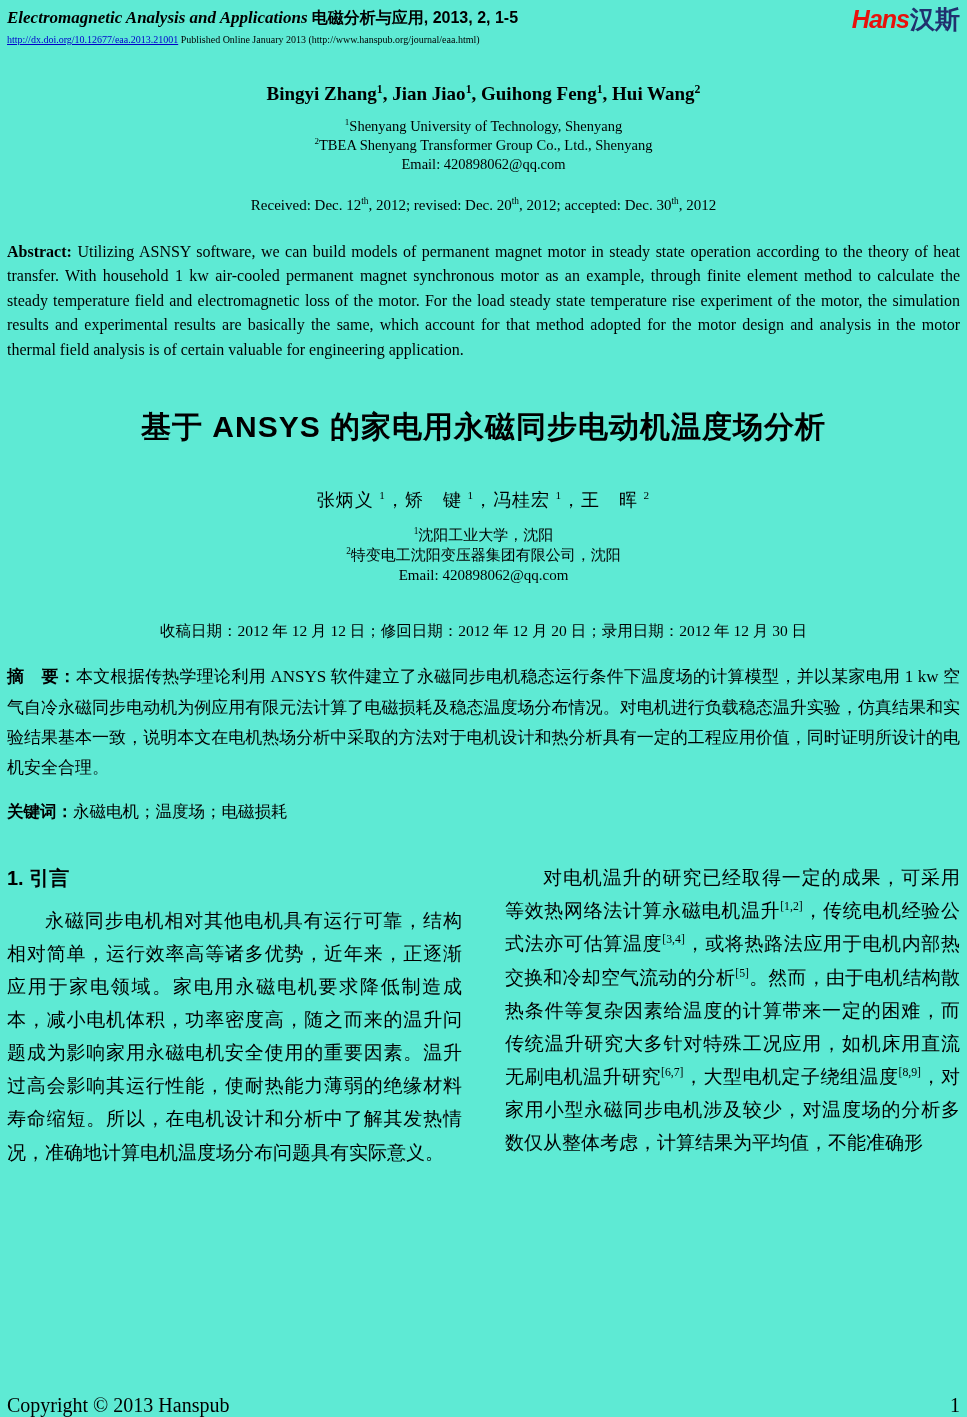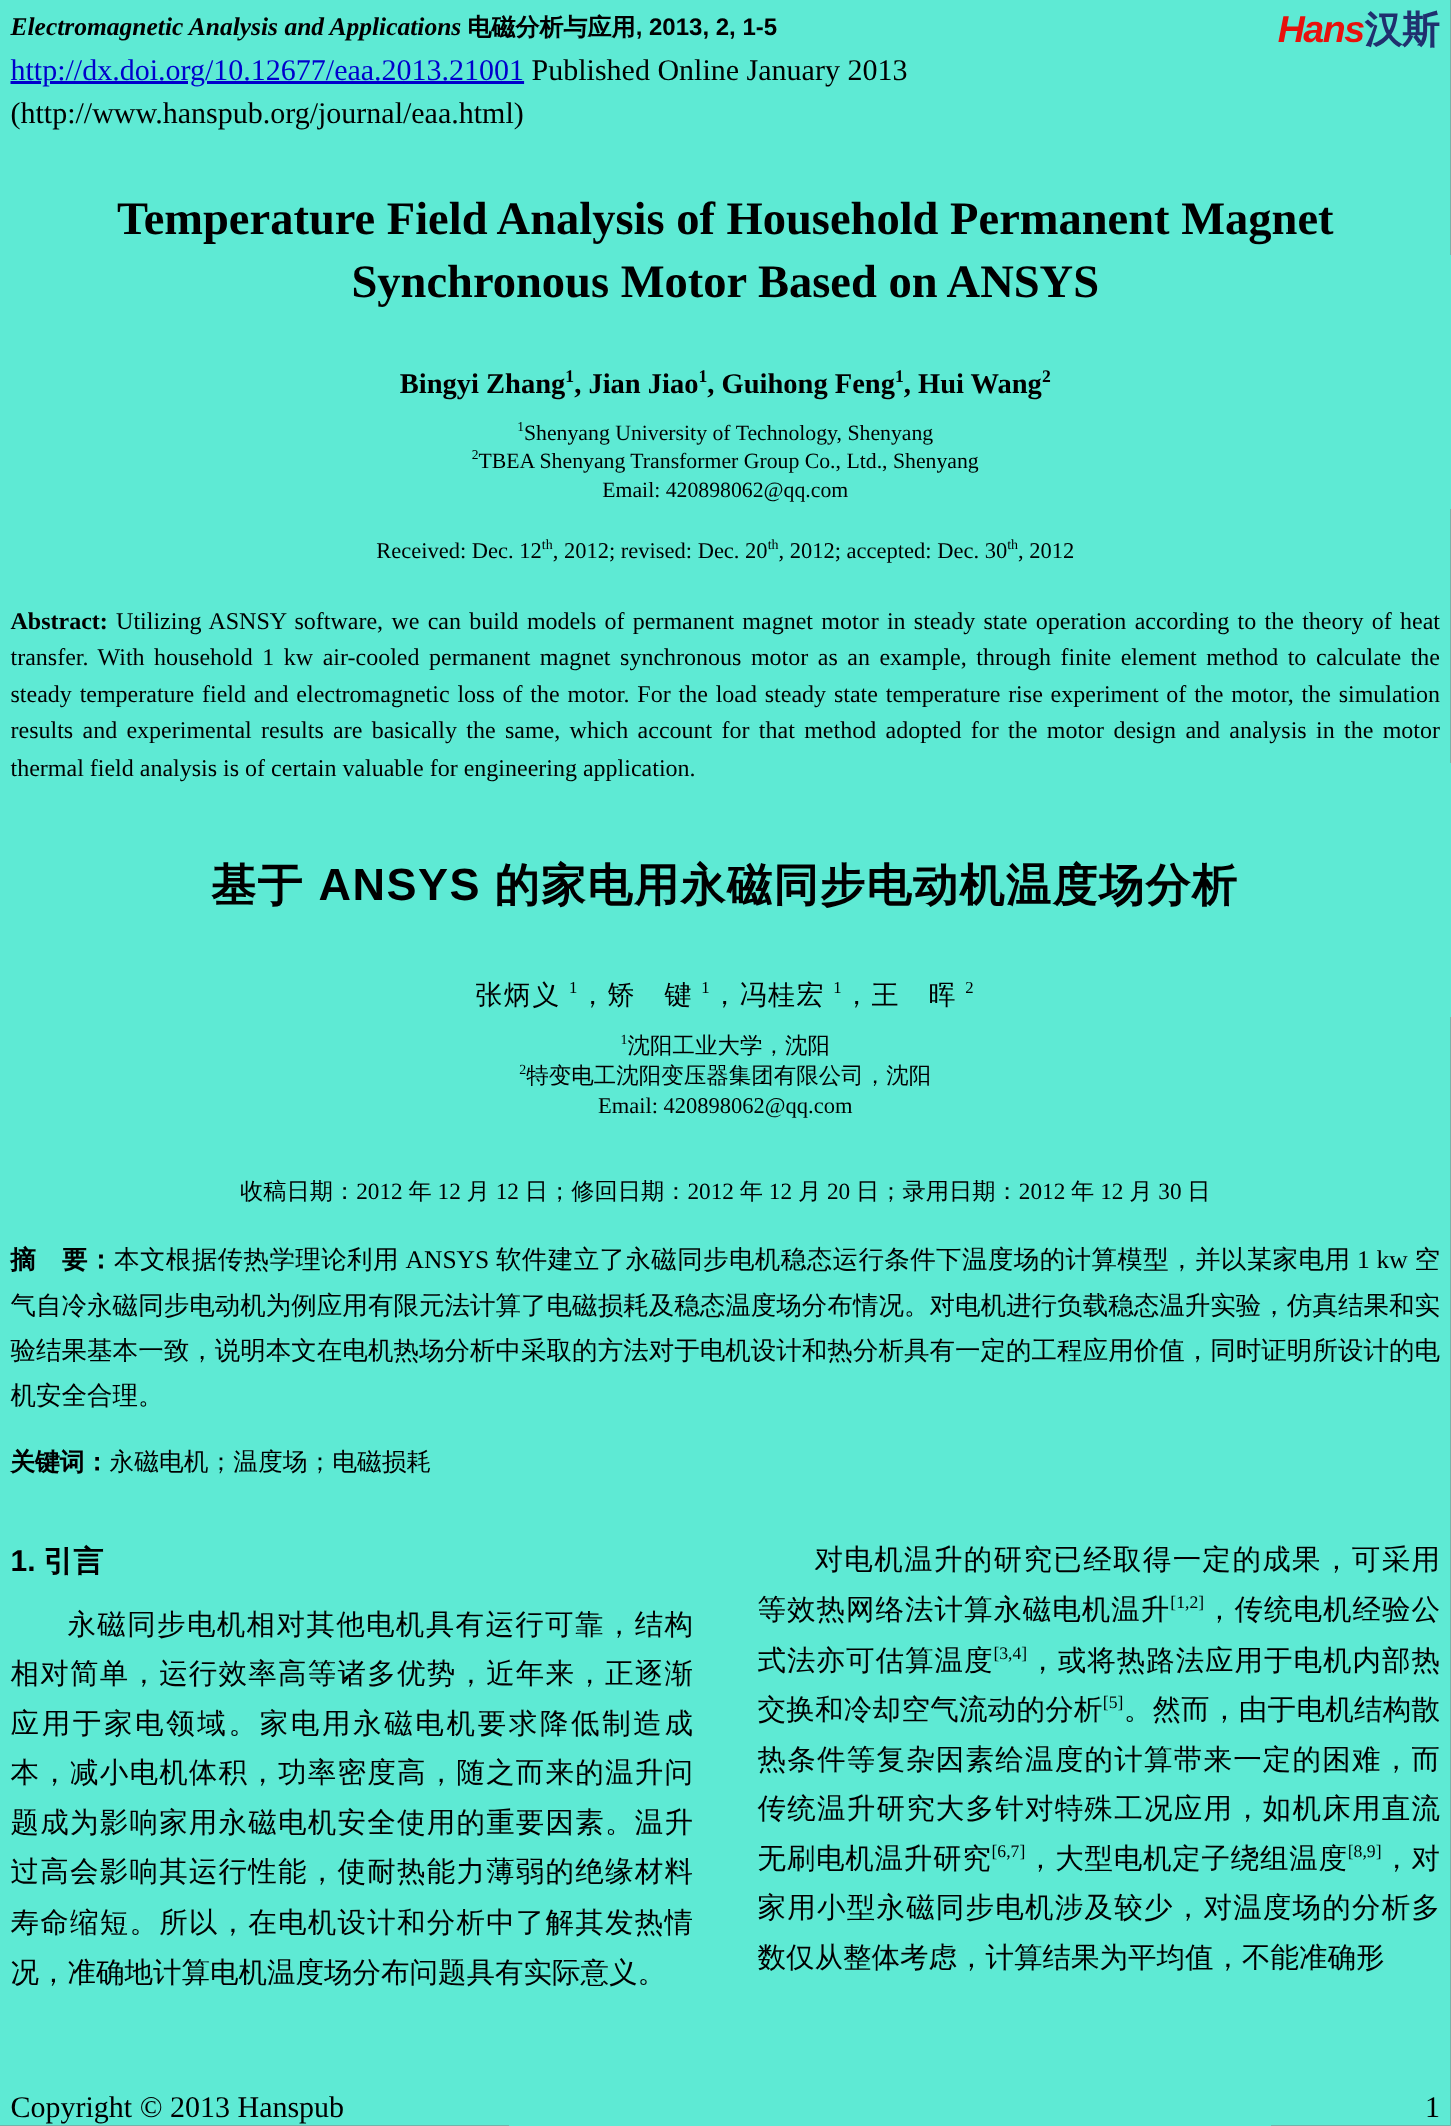--- a/index.html
+++ b/index.html
@@ -16,21 +16,21 @@
     color: #000;
   }
   sup { font-size: 62%; line-height: 0; vertical-align: super; }
 
   
   .hdr { display: flex; justify-content: space-between; align-items: flex-start; }
   .hdr-left { line-height: 1.45; }
   .hdr-line1 { font-size: 17px; }
   .journal-en { font-weight: bold; font-style: italic; }
   .journal-zh { font-weight: bold; font-family: "Liberation Sans", "DejaVu Sans", sans-serif; font-size: 16px; }
-  .hdr-line2 { font-size: 20px; margin-top: 2px; }
+  .hdr-line2 { font-size: 10px; margin-top: 2px; }
   .doi-link { text-decoration: underline; cursor: pointer; }
   .logo { white-space: nowrap; font-family: "Liberation Sans", "DejaVu Sans", sans-serif; font-size: 25px; font-weight: bold; margin-top: -3px; }
   .logo-hans { font-style: italic; letter-spacing: -1px; }
   .logo-hanzi { letter-spacing: 0; margin-left: 1px; }
 
   
   .title { text-align: center; font-size: 31px; font-weight: bold; line-height: 1.38; margin-top: 34px; }
   .authors { text-align: center; font-size: 19px; font-weight: bold; margin-top: 36px; }
   .affils { text-align: center; font-size: 14.5px; line-height: 1.32; margin-top: 12px; }
   .received { text-align: center; font-size: 15px; margin-top: 22px; }
@@ -73,21 +73,20 @@
       <div class="hdr-line2">
         <span class="doi-link" style="color: rgb(0, 0, 204);">http://dx.doi.org/10.12677/eaa.2013.21001</span>
         <span>Published Online January 2013 (http://www.hanspub.org/journal/eaa.html)</span>
       </div>
     </div>
     <div class="logo">
       <span class="logo-hans" style="color: rgb(232, 17, 12);">Hans</span><span class="logo-hanzi" style="color: rgb(32, 48, 110);">汉斯</span>
     </div>
   </div>
 
-  <div class="title">Temperature Field Analysis of Household Permanent Magnet Synchronous Motor Based on ANSYS</div>
 
   <div class="authors"><span>Bingyi Zhang</span><sup>1</sup><span>, Jian Jiao</span><sup>1</sup><span>, Guihong Feng</span><sup>1</sup><span>, Hui Wang</span><sup>2</sup></div>
 
   <div class="affils">
     <div><sup>1</sup><span>Shenyang University of Technology, Shenyang</span></div>
     <div><sup>2</sup><span>TBEA Shenyang Transformer Group Co., Ltd., Shenyang</span></div>
     <div>Email: 420898062@qq.com</div>
   </div>
 
   <div class="received"><span>Received: Dec. 12</span><sup>th</sup><span>, 2012; revised: Dec. 20</span><sup>th</sup><span>, 2012; accepted: Dec. 30</span><sup>th</sup><span>, 2012</span></div>

